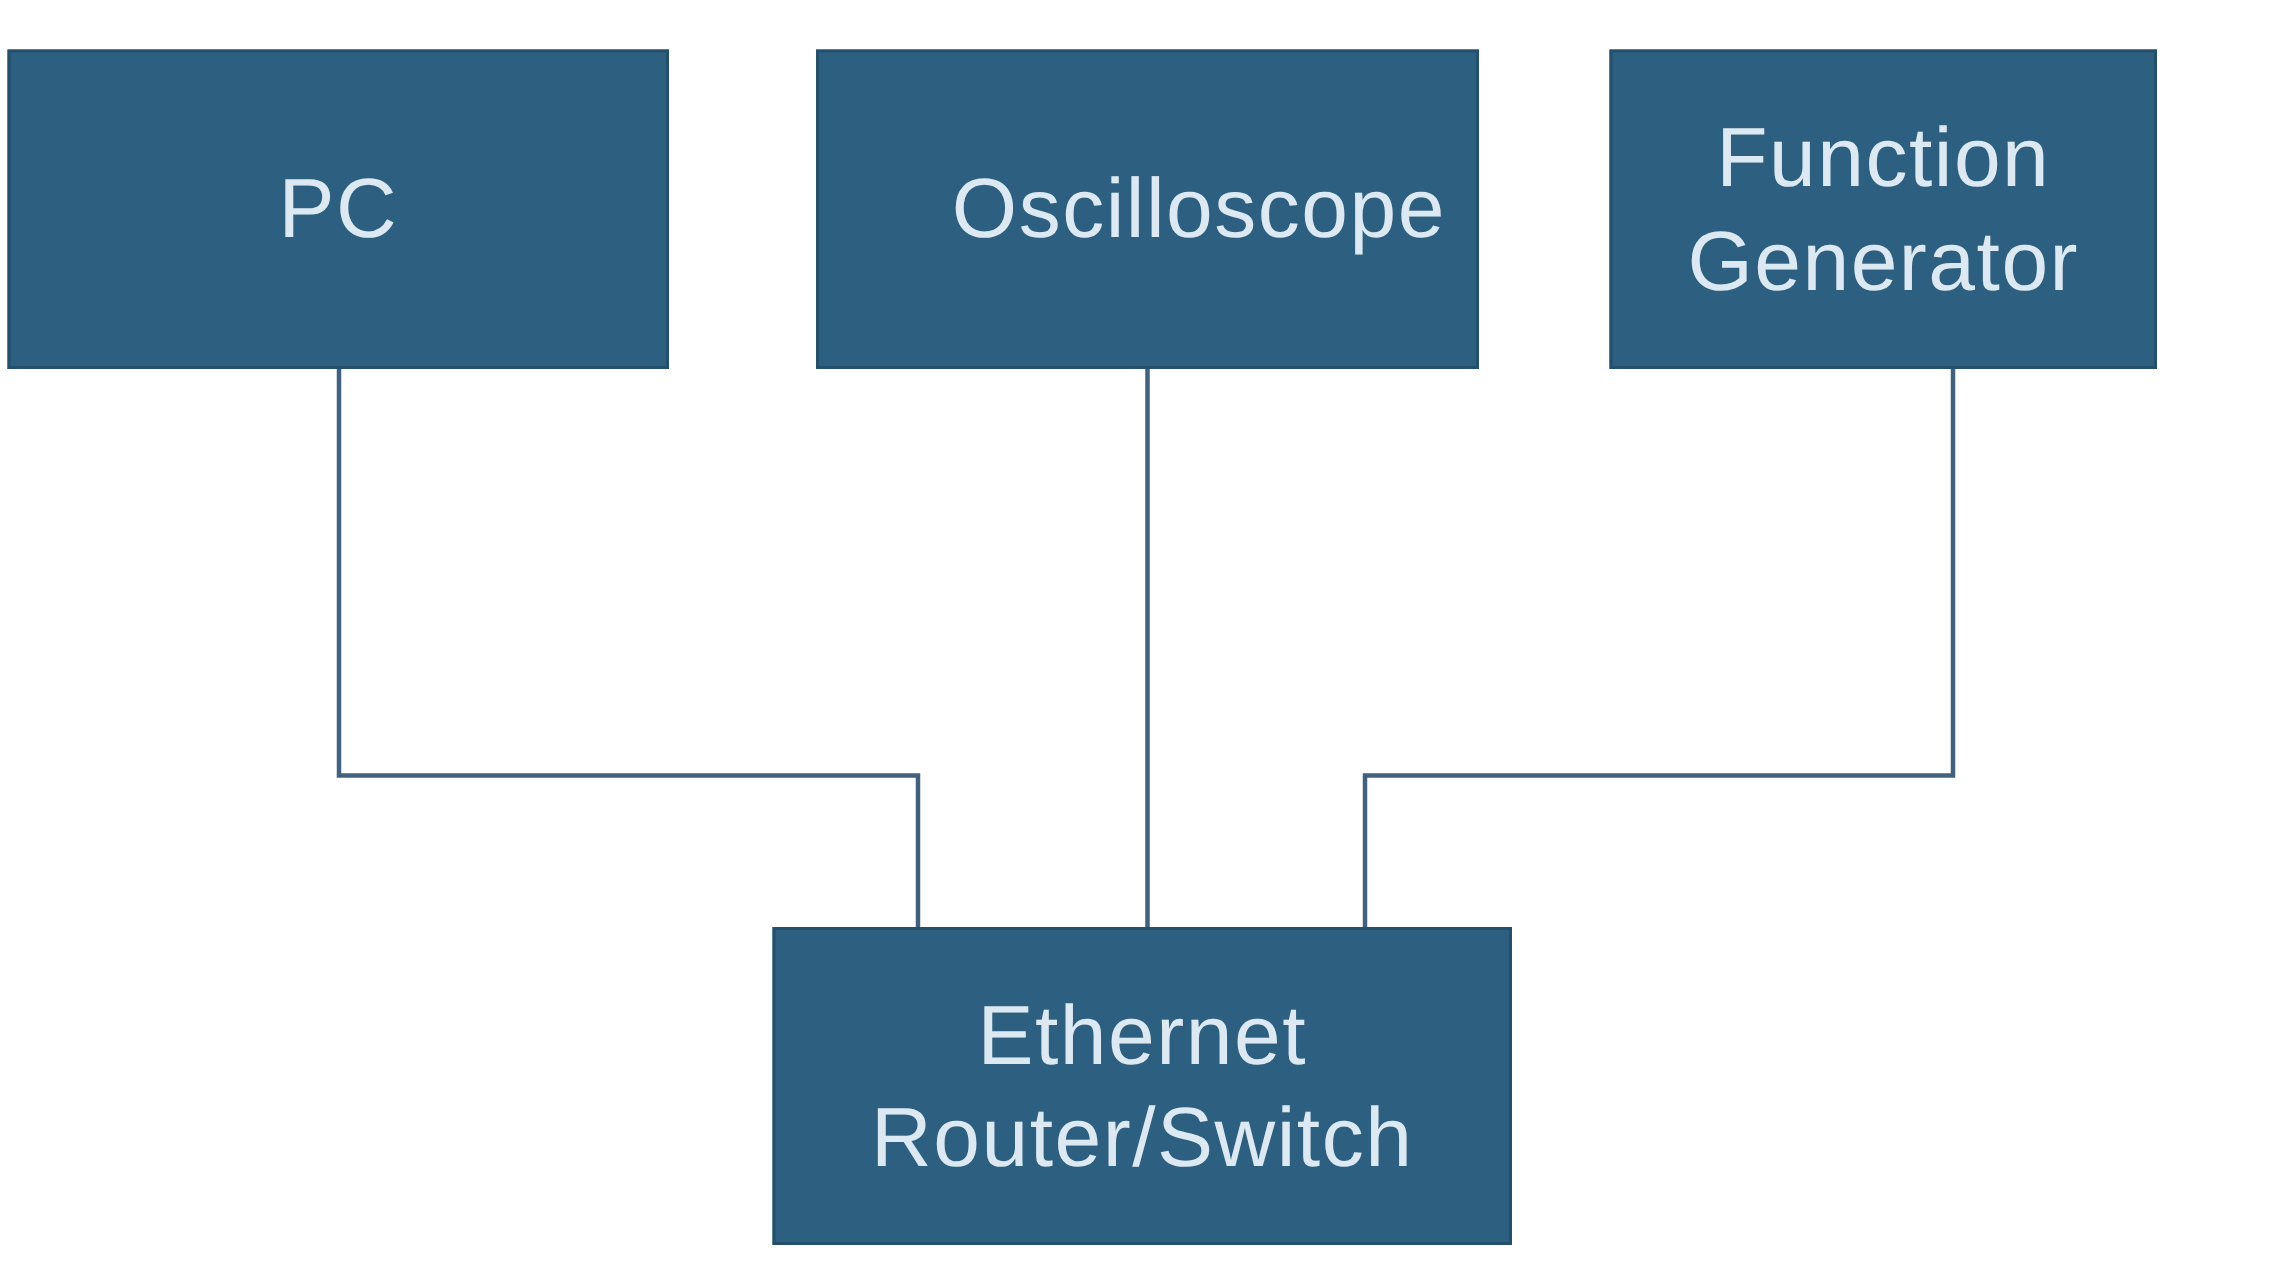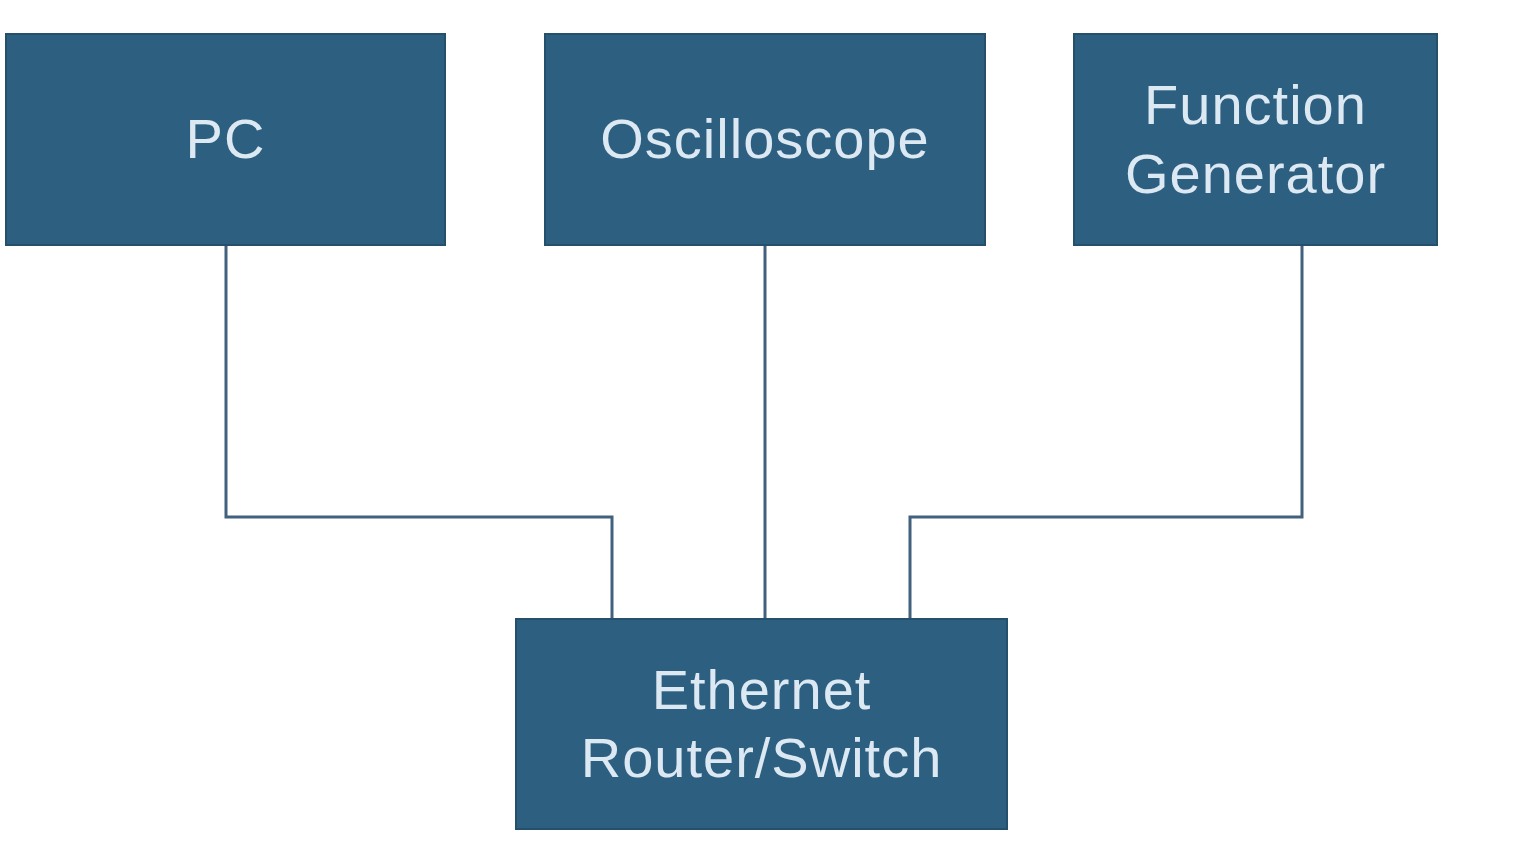--- a/index.html
+++ b/index.html
@@ -27,21 +27,21 @@
     text-align: center;
     font-size: 56px;
     line-height: 1.22;
     letter-spacing: 1px;
     font-weight: 400;
   }
   .node .label {
     padding: 0 20px;
   }
   #node-pc            { left: 5px;    top: 33px;  width: 441px; height: 213px; }
-  #node-oscilloscope  { left: 544px;  top: 33px;  width: 442px; height: 213px; }
+  #node-oscilloscope  { left: 544px;  top: 33px;  width: 442px; height: 213px; justify-content: flex-end; }
   #node-funcgen       { left: 1073px; top: 33px;  width: 365px; height: 213px; }
   #node-router        { left: 515px;  top: 618px; width: 493px; height: 212px; }
   svg.wires {
     position: absolute;
     left: 0;
     top: 0;
     width: 1516px;
     height: 850px;
     pointer-events: none;
   }

